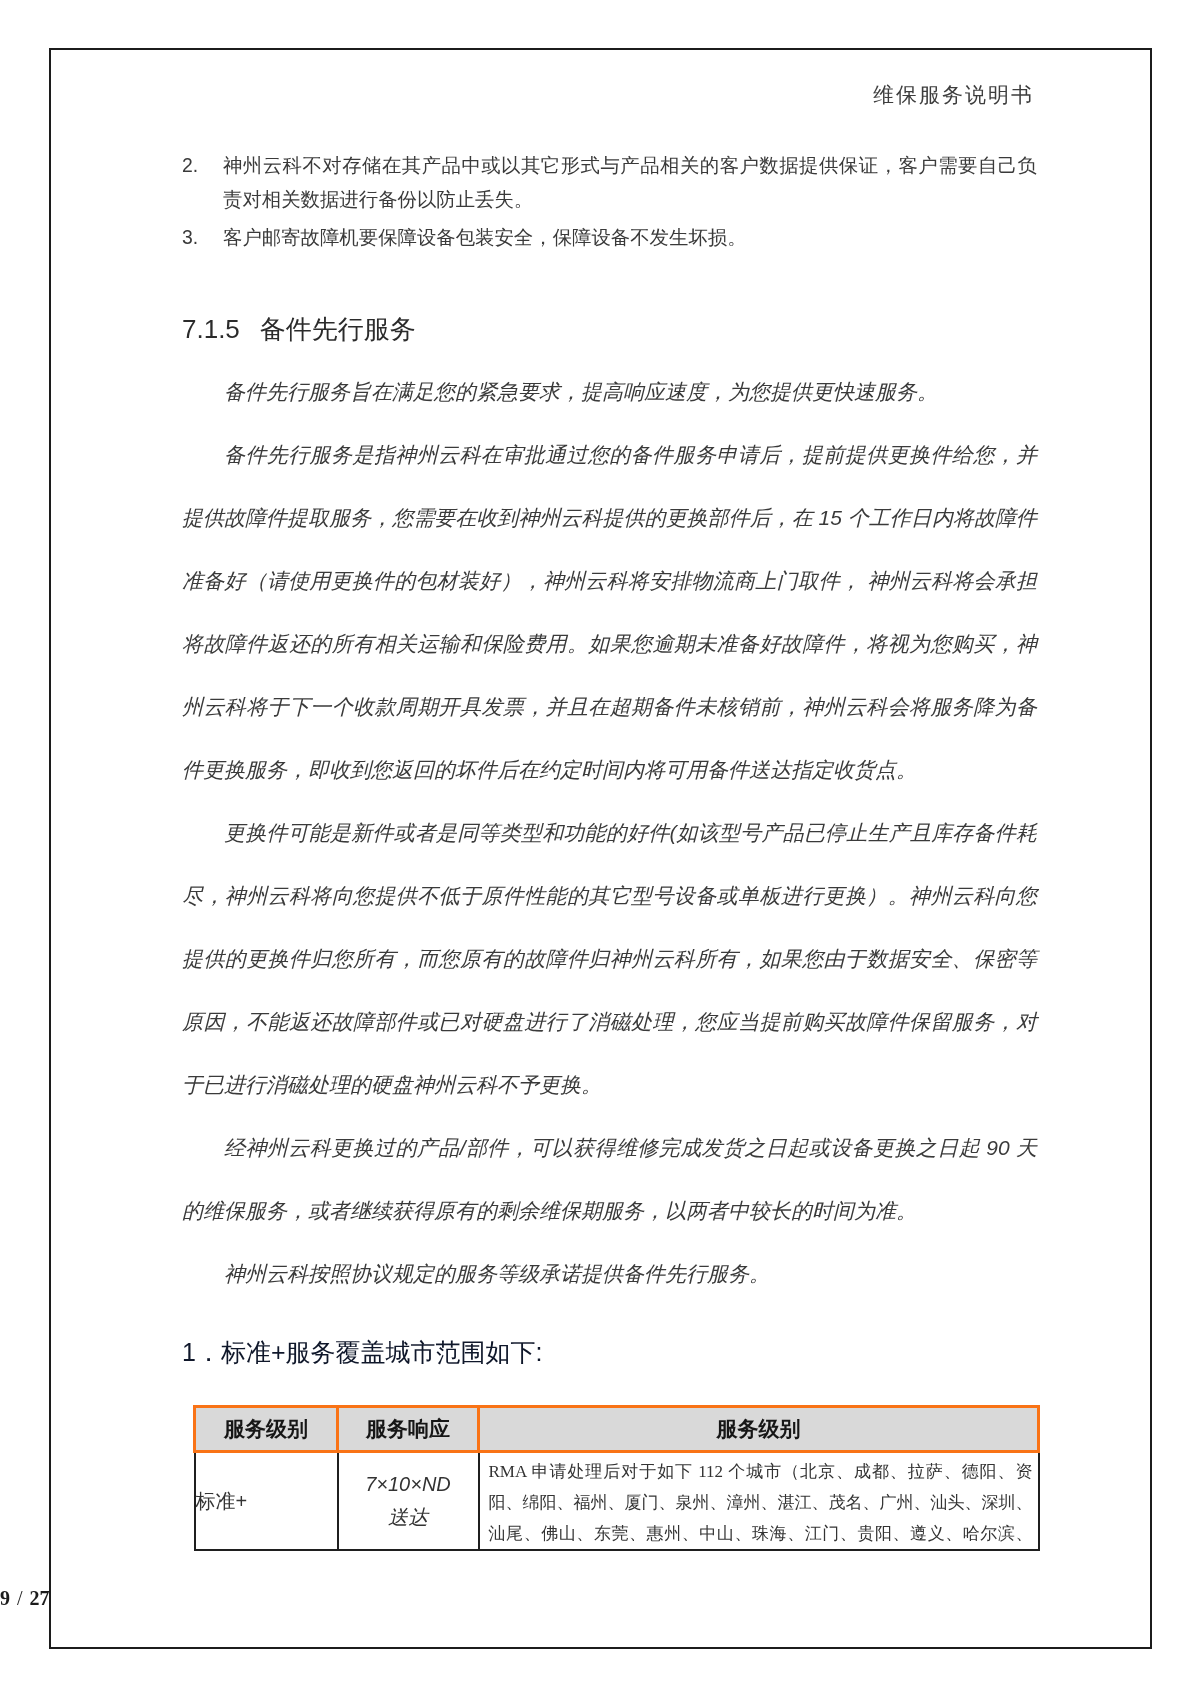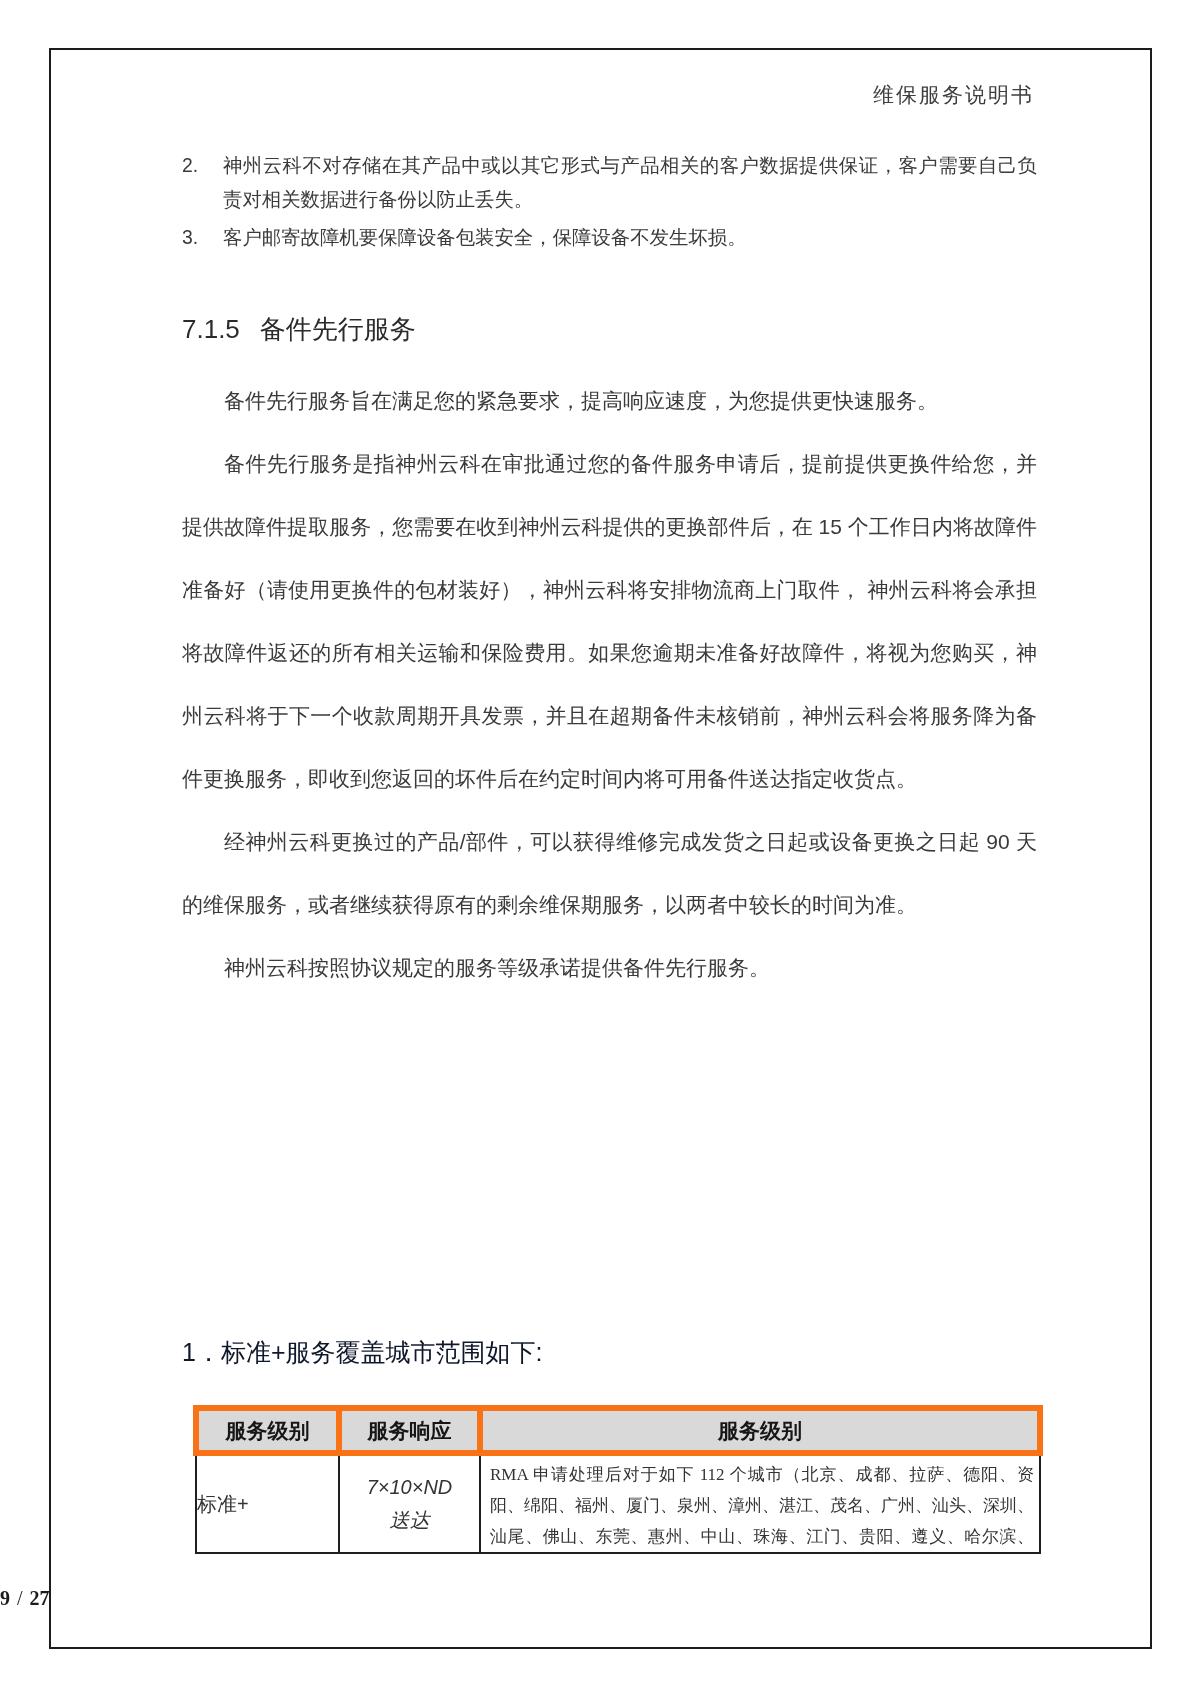--- a/index.html
+++ b/index.html
@@ -37,40 +37,40 @@
     flex:1 1 auto;
     font-size:19.4px; line-height:34px; color:#3a3a3a;
     text-align:justify;
   }
   .sec-heading {
     position:absolute; left:182px; top:312px;
     font-size:26px; line-height:34px; font-weight:400; color:#2b2b2b;
   }
   .sec-heading .sec-num { margin-right:20px; }
   .paras {
-    position:absolute; left:182px; top:369px; width:855px;
+    position:absolute; left:182px; top:360px; width:855px;font-style:italic;
   }
   .paras p {
     font-size:21px; line-height:63px; color:#3a3a3a;
     text-indent:42px; text-align:justify;
   }
   .sub-heading {
     position:absolute; left:182px; top:1337px;
     font-size:25px; line-height:30px; font-weight:400; color:#0f172a;
   }
   table.svc {
     position:absolute; left:193px; top:1405px;
     width:844px; border-collapse:collapse; table-layout:fixed;
     background:#ffffff;
   }
   table.svc col.c1 { width:143px; }
   table.svc col.c2 { width:141px; }
   table.svc col.c3 { width:560px; }
   table.svc th {
-    border:6px solid #f97316; background:#d9d9d9;
+    border:3px solid #f97316; background:#d9d9d9;
     height:45px; font-size:21px; font-weight:700; color:#161616;
     text-align:center; vertical-align:middle;
   }
   table.svc td {
     border:2px solid #1f1f1f; height:97px;
     vertical-align:middle; overflow:hidden;
   }
   td.lvl { text-align:left; font-size:20px; color:#333333; }
   td.resp { text-align:center; font-size:20px; color:#333333;font-style:italic; }
   td.resp .rline { line-height:33px; }
@@ -107,20 +107,21 @@
     </div>
   </div>
 
   <div class="sec-heading">
     <span class="sec-num">7.1.5</span><span>备件先行服务</span>
   </div>
 
   <div class="paras">
     <p>备件先行服务旨在满足您的紧急要求，提高响应速度，为您提供更快速服务。</p>
     <p>备件先行服务是指神州云科在审批通过您的备件服务申请后，提前提供更换件给您，并提供故障件提取服务，您需要在收到神州云科提供的更换部件后，在 15 个工作日内将故障件准备好（请使用更换件的包材装好），神州云科将安排物流商上门取件， 神州云科将会承担将故障件返还的所有相关运输和保险费用。如果您逾期未准备好故障件，将视为您购买，神州云科将于下一个收款周期开具发票，并且在超期备件未核销前，神州云科会将服务降为备件更换服务，即收到您返回的坏件后在约定时间内将可用备件送达指定收货点。</p>
+    <p>更换件可能是新件或者是同等类型和功能的好件(如该型号产品已停止生产且库存备件耗尽，神州云科将向您提供不低于原件性能的其它型号设备或单板进行更换）。神州云科向您提供的更换件归您所有，而您原有的故障件归神州云科所有，如果您由于数据安全、保密等原因，不能返还故障部件或已对硬盘进行了消磁处理，您应当提前购买故障件保留服务，对于已进行消磁处理的硬盘神州云科不予更换。</p>
     <p>经神州云科更换过的产品/部件，可以获得维修完成发货之日起或设备更换之日起 90 天的维保服务，或者继续获得原有的剩余维保期服务，以两者中较长的时间为准。</p>
     <p>神州云科按照协议规定的服务等级承诺提供备件先行服务。</p>
   </div>
 
   <div class="sub-heading">1．标准+服务覆盖城市范围如下:</div>
 
   <table class="svc">
     <colgroup>
         <col class="c1">
         <col class="c2">

